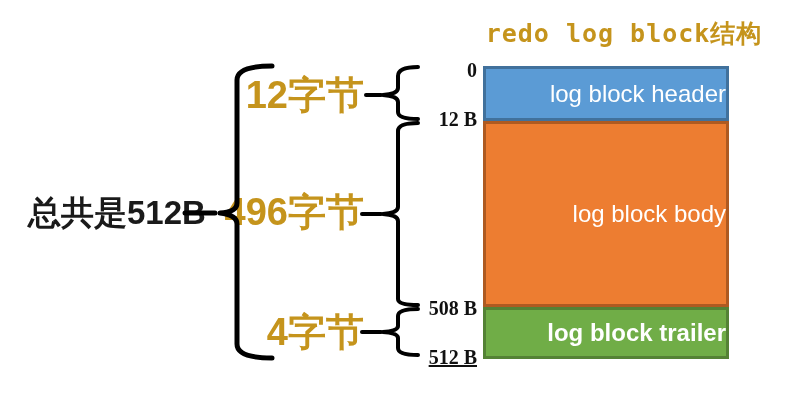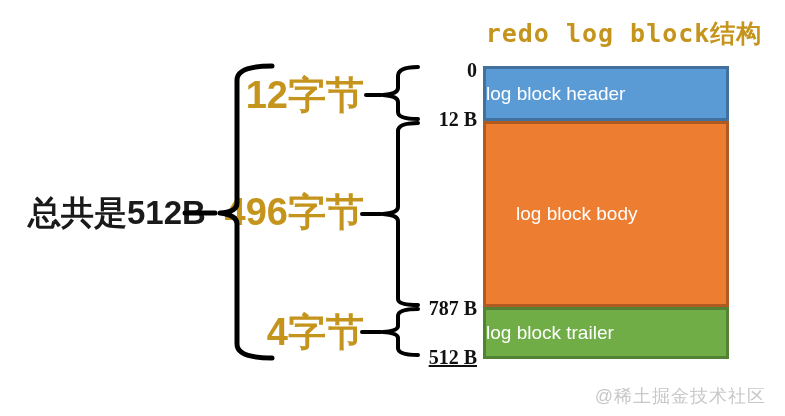--- a/index.html
+++ b/index.html
@@ -67,29 +67,29 @@
     top: 66px;
     width: 246px;
     display: flex;
     flex-direction: column;
   }
   .block-seg {
     box-sizing: border-box;
     width: 100%;
     display: flex;
     align-items: center;
-    justify-content: flex-start;
+    justify-content: flex-end;
     color: #ffffff;
-    font-size: 19px;
+    font-size: 24px;
     border-style: solid;
     border-width: 3px;
   }
   .seg-header  { height: 55px; }
   .seg-body    { height: 186px; }
-  .seg-trailer { height: 52px; }
+  .seg-trailer { height: 52px; font-weight: bold; }
 
   .watermark {
     right: 19px;
     top: 384px;
     font-size: 18px;
     color: #c8c8c8;
     letter-spacing: 1px;
     white-space: nowrap;
   }
 
@@ -128,30 +128,29 @@
 
     <path class="brace" stroke-width="4" d="M 418,123 Q 398,123 398,131 L 398,207 Q 398,213 383,214 Q 398,215 398,221 L 398,299 Q 398,305 418,305"></path>
     <path class="brace" stroke-width="4" d="M 362,214 L 381,214"></path>
 
     <path class="brace" stroke-width="4" d="M 418,309 Q 398,309 398,316 L 398,326 Q 398,331 383,332 Q 398,333 398,338 L 398,348 Q 398,355 418,355"></path>
     <path class="brace" stroke-width="4" d="M 362,332 L 381,332"></path>
   </svg>
 
   <div class="abs tick-label" style="top:60px;">0</div>
   <div class="abs tick-label" style="top:109px;">12 B</div>
-  <div class="abs tick-label" style="top:298px;">787 B</div>
+  <div class="abs tick-label" style="top:298px;">508 B</div>
   <div class="abs tick-label" style="top:347px;text-decoration:underline;">512 B</div>
 
   <div class="abs block-stack">
     <div class="block-seg seg-header" style="background-color: rgb(91, 155, 213); border-color: rgb(65, 113, 156);">
       <span>log block header</span>
     </div>
     <div class="block-seg seg-body" style="background-color: rgb(237, 125, 49); border-color: rgb(174, 90, 33); padding-left: 30px;">
       <span>log block body</span>
     </div>
     <div class="block-seg seg-trailer" style="background-color: rgb(112, 173, 71); border-color: rgb(84, 130, 53);">
       <span>log block trailer</span>
     </div>
   </div>
 
-  <div class="abs watermark" style="color: rgb(200, 200, 200);">@稀土掘金技术社区</div>
 
 </div>
 
 </body></html>

